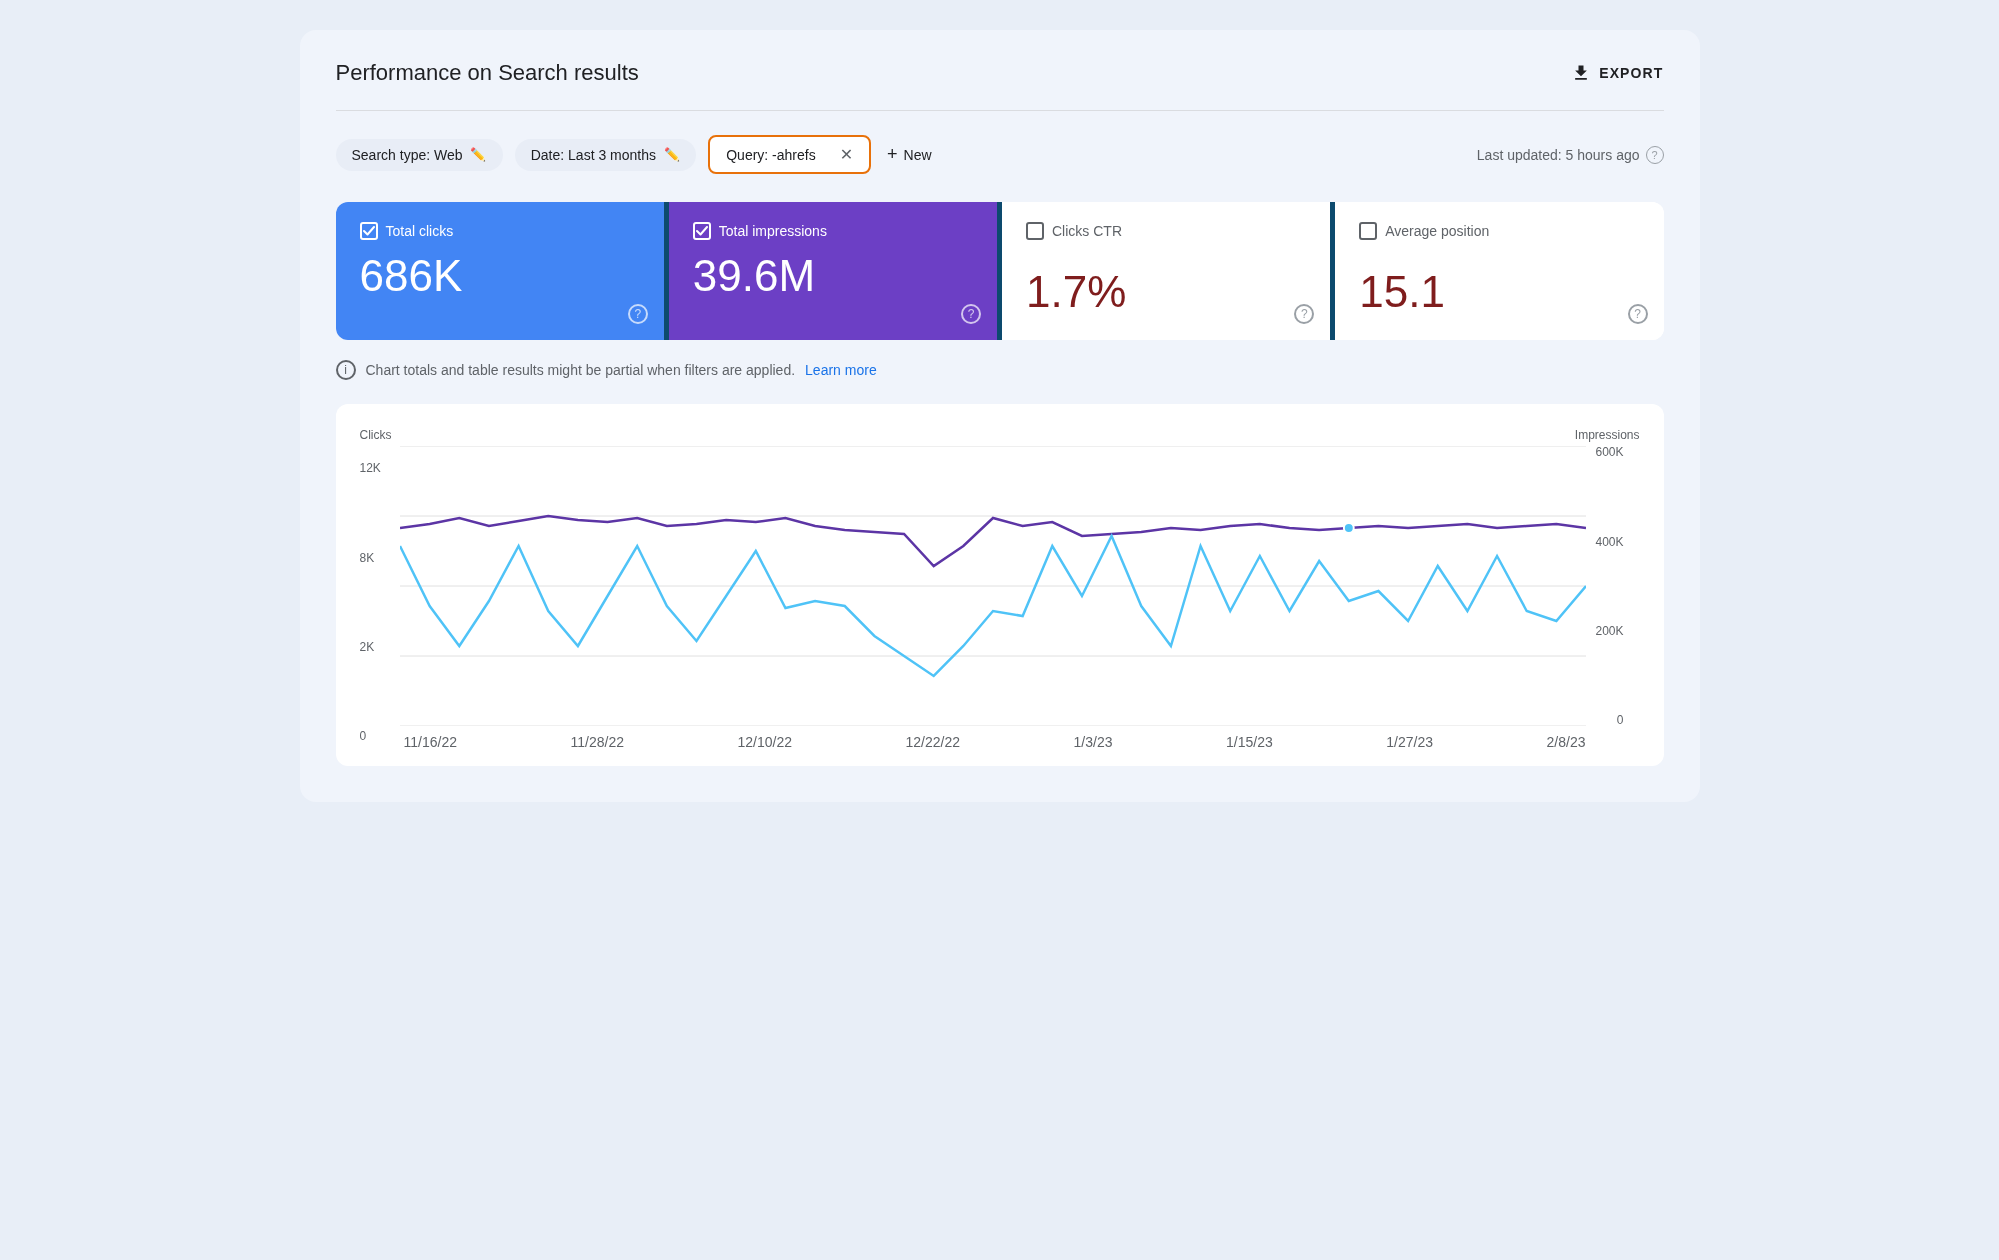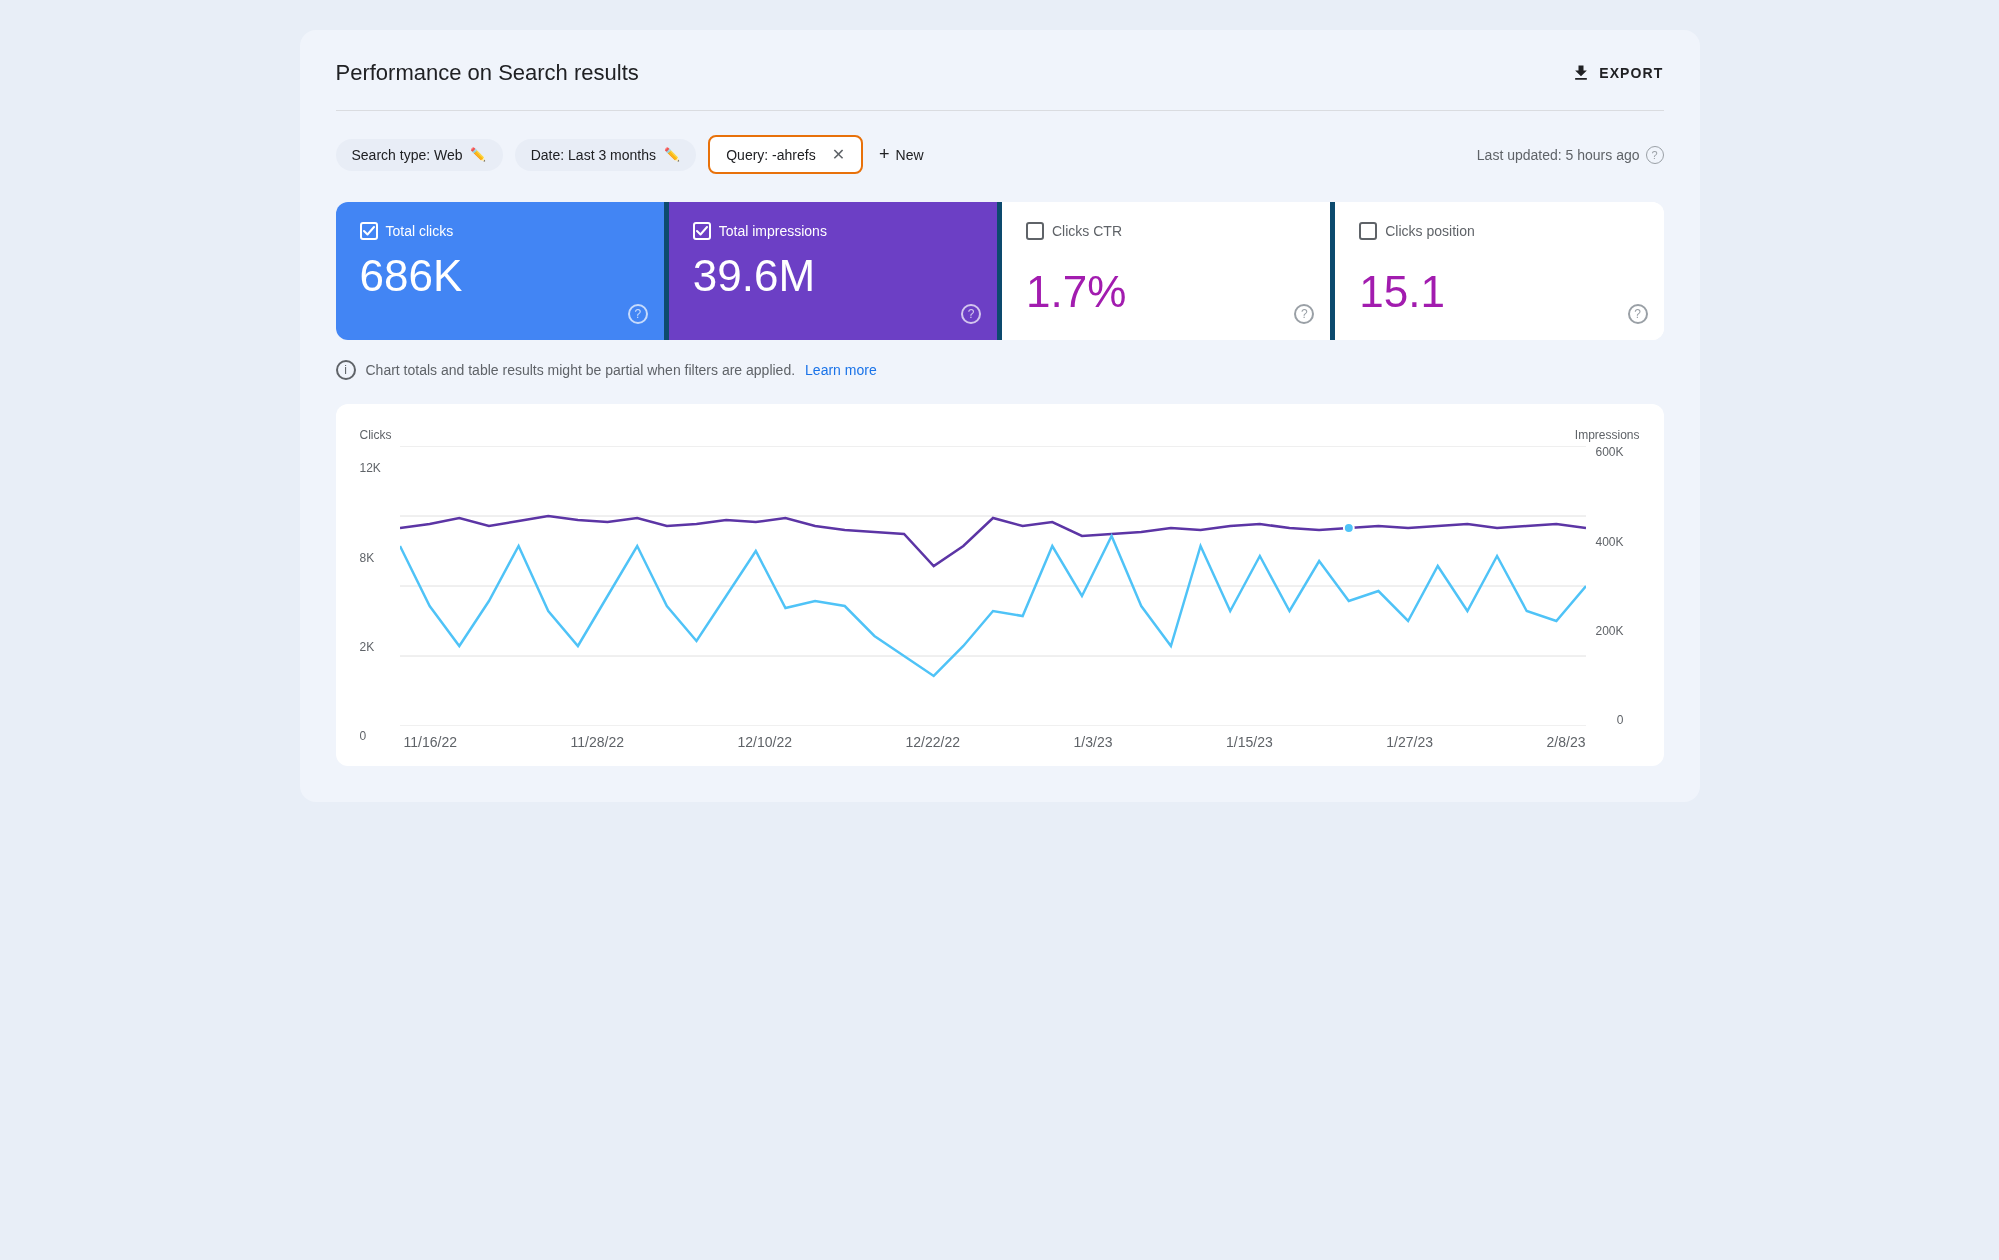--- a/index.html
+++ b/index.html
@@ -73,21 +73,21 @@
       font-size: 13px;
       color: #5f6368;
     }
     .filter-chip-active {
       background: #fff;
       border: 2px solid #e8710a;
       border-radius: 8px;
       padding: 8px 16px;
       display: flex;
       align-items: center;
-      gap: 16px;
+      gap: 24px;
       font-size: 14px;
       color: #202124;
       cursor: pointer;
       font-family: inherit;
     }
     .filter-chip-active .close-icon {
       font-size: 16px;
       color: #5f6368;
     }
     .new-btn {
@@ -164,21 +164,21 @@
     .metric-label.dark {
       color: #5f6368;
     }
     .metric-value {
       font-size: 44px;
       font-weight: 400;
       color: #fff;
       line-height: 1.1;
     }
     .metric-value.dark {
-      color: #a21caf;
+      color: #7f1d1d;
       margin-top: 28px;
     }
     .help-icon {
       position: absolute;
       bottom: 16px;
       right: 16px;
       width: 20px;
       height: 20px;
       border-radius: 50%;
       border: 2px solid rgba(255,255,255,0.7);
@@ -359,21 +359,21 @@
         <div class="metric-checkbox unchecked"></div>
         <span class="metric-label dark">Clicks CTR</span>
       </div>
       <div class="metric-value dark">1.7%</div>
       <div class="help-icon dark">?</div>
     </div>
 
     <div class="metric-card white">
       <div class="metric-label-row">
         <div class="metric-checkbox unchecked"></div>
-        <span class="metric-label dark">Clicks position</span>
+        <span class="metric-label dark">Average position</span>
       </div>
       <div class="metric-value dark">15.1</div>
       <div class="help-icon dark">?</div>
     </div>
   </div>
 
   <div class="info-bar">
     <div class="info-icon">i</div>
     <span>Chart totals and table results might be partial when filters are applied.</span>
     <a class="learn-more">Learn more</a>

